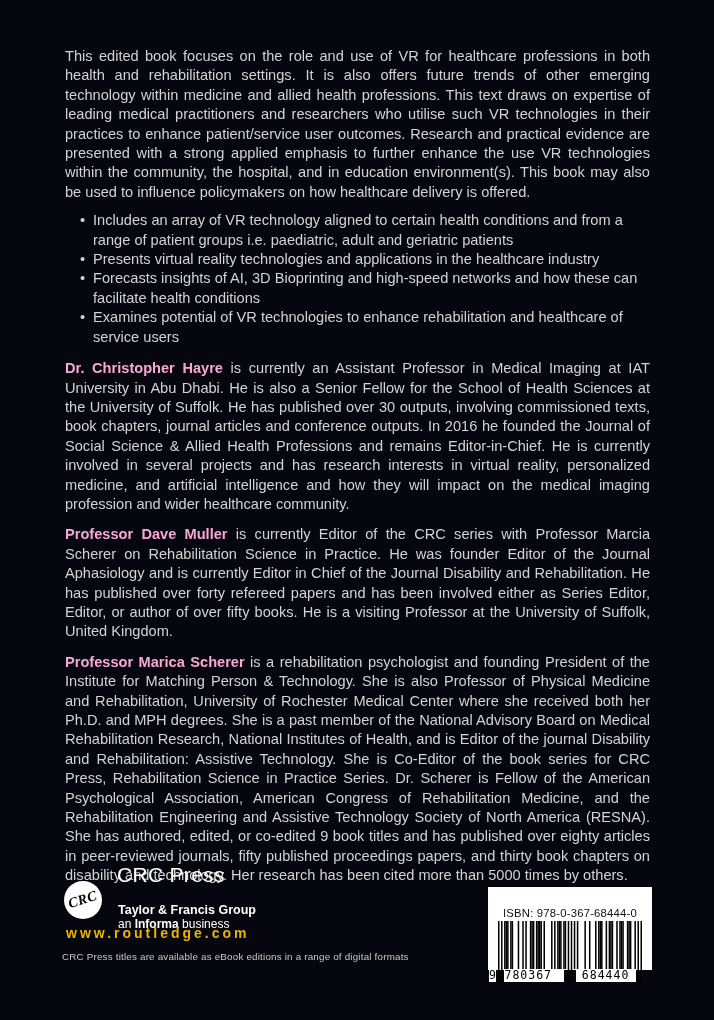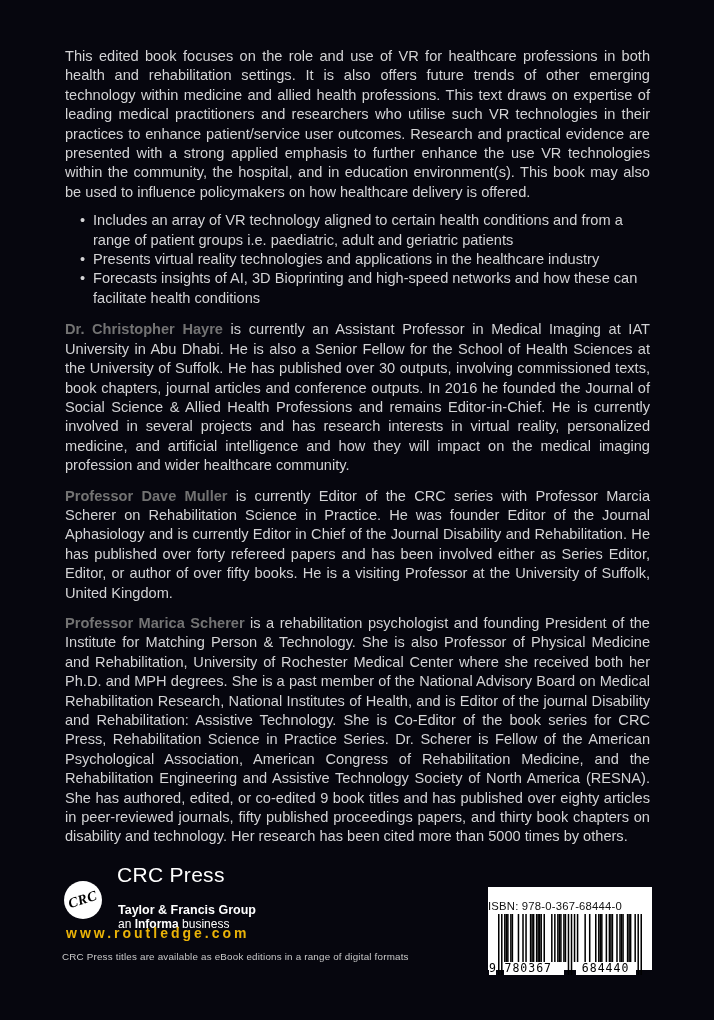--- a/index.html
+++ b/index.html
@@ -12,21 +12,21 @@
     font-size:14.6px;line-height:19.4px;text-align:justify;
   }
   .blurb{margin:0 0 9px 0;}
   ul.highlights{
     list-style:none;margin:0 0 12px 0;padding:0 0 0 15px;
     text-align:left;
   }
   ul.highlights li{position:relative;padding-left:13px;}
   ul.highlights li::before{content:"\2022";position:absolute;left:0;top:0;color:#d3d3d5;}
   p.bio{margin:0 0 11px 0;}
-  p.bio strong{color:#737373;font-weight:bold;}
+  p.bio strong{color:#f9a8d4;font-weight:bold;}
 
   
   .logo-circle{
     position:absolute;left:64px;top:881px;width:38px;height:38px;
     border-radius:50%;background:#ffffff;display:flex;align-items:center;justify-content:center;
   }
   .logo-circle .monogram{
     font-family:"Liberation Serif",serif;font-weight:bold;font-style:italic;
     font-size:14px;color:#000;transform:rotate(-18deg);letter-spacing:.5px;
   }
@@ -35,21 +35,21 @@
   .pub-informa{position:absolute;left:118px;top:917px;font-size:12px;color:#ffffff;white-space:pre;}
   .pub-informa b{font-weight:bold;}
   .website{position:absolute;left:66px;top:925px;font-size:14px;letter-spacing:3px;color:#eab308;font-weight:bold;}
   .ebook-note{position:absolute;left:62px;top:951px;font-size:9.8px;color:#c9c9c9;letter-spacing:.2px;}
 
   
   .barcode-box{
     position:absolute;left:488px;top:887px;width:164px;height:83px;
     background:#ffffff;color:#111111;
   }
-  .isbn{font-size:11.3px;text-align:left;padding-top:13px;color:#111;letter-spacing:.2px;}
+  .isbn{font-size:11.3px;text-align:center;padding-top:20px;color:#111;letter-spacing:.2px;}
   .bars{position:relative;margin:2px 10px 0 10px;height:61px;}
   .bars svg{position:absolute;left:0;top:0;width:100%;height:100%;display:block;}
   .dnum{
     position:absolute;bottom:0;height:13px;line-height:13px;background:#ffffff;
     font-family:"DejaVu Sans Mono",monospace;font-size:11.5px;color:#000;
   }
   .d9{left:-9px;}
   .dl{left:4.5%;width:41.5%;text-align:left;letter-spacing:1px;}
   .dr{left:54%;width:41.5%;text-align:center;letter-spacing:1px;}
 </style>
@@ -58,20 +58,21 @@
 
 <div class="cover">
 
   <div class="text-block">
     <p class="blurb">This edited book focuses on the role and use of VR for healthcare professions in both health and rehabilitation settings. It is also offers future trends of other emerging technology within medicine and allied health professions. This text draws on expertise of leading medical practitioners and researchers who utilise such VR technologies in their practices to enhance patient/service user outcomes. Research and practical evidence are presented with a strong applied emphasis to further enhance the use VR technologies within the community, the hospital, and in education environment(s). This book may also be used to influence policymakers on how healthcare delivery is offered.</p>
 
     <ul class="highlights">
       <li><span>Includes an array of VR technology aligned to certain health conditions and from a range of patient groups i.e. paediatric, adult and geriatric patients</span></li>
       <li><span>Presents virtual reality technologies and applications in the healthcare industry</span></li>
       <li><span>Forecasts insights of AI, 3D Bioprinting and high-speed networks and how these can facilitate health conditions</span></li>
+      <li><span>Examines potential of VR technologies to enhance rehabilitation and healthcare of service users</span></li>
     </ul>
 
     <p class="bio"><strong>Dr. Christopher Hayre</strong><span> is currently an Assistant Professor in Medical Imaging at IAT University in Abu Dhabi. He is also a Senior Fellow for the School of Health Sciences at the University of Suffolk. He has published over 30 outputs, involving commissioned texts, book chapters, journal articles and conference outputs. In 2016 he founded the Journal of Social Science &amp; Allied Health Professions and remains Editor-in-Chief. He is currently involved in several projects and has research interests in virtual reality, personalized medicine, and artificial intelligence and how they will impact on the medical imaging profession and wider healthcare community.</span></p>
     <p class="bio"><strong>Professor Dave Muller</strong><span> is currently Editor of the CRC series with Professor Marcia Scherer on Rehabilitation Science in Practice. He was founder Editor of the Journal Aphasiology and is currently Editor in Chief of the Journal Disability and Rehabilitation. He has published over forty refereed papers and has been involved either as Series Editor, Editor, or author of over fifty books. He is a visiting Professor at the University of Suffolk, United Kingdom.</span></p>
     <p class="bio"><strong>Professor Marica Scherer</strong><span> is a rehabilitation psychologist and founding President of the Institute for Matching Person &amp; Technology. She is also Professor of Physical Medicine and Rehabilitation, University of Rochester Medical Center where she received both her Ph.D. and MPH degrees. She is a past member of the National Advisory Board on Medical Rehabilitation Research, National Institutes of Health, and is Editor of the journal Disability and Rehabilitation: Assistive Technology. She is Co-Editor of the book series for CRC Press, Rehabilitation Science in Practice Series. Dr. Scherer is Fellow of the American Psychological Association, American Congress of Rehabilitation Medicine, and the Rehabilitation Engineering and Assistive Technology Society of North America (RESNA). She has authored, edited, or co-edited 9 book titles and has published over eighty articles in peer-reviewed journals, fifty published proceedings papers, and thirty book chapters on disability and technology. Her research has been cited more than 5000 times by others.</span></p>
   </div>
 
   <div class="logo-circle">
     <span class="monogram">CRC</span>
   </div>

